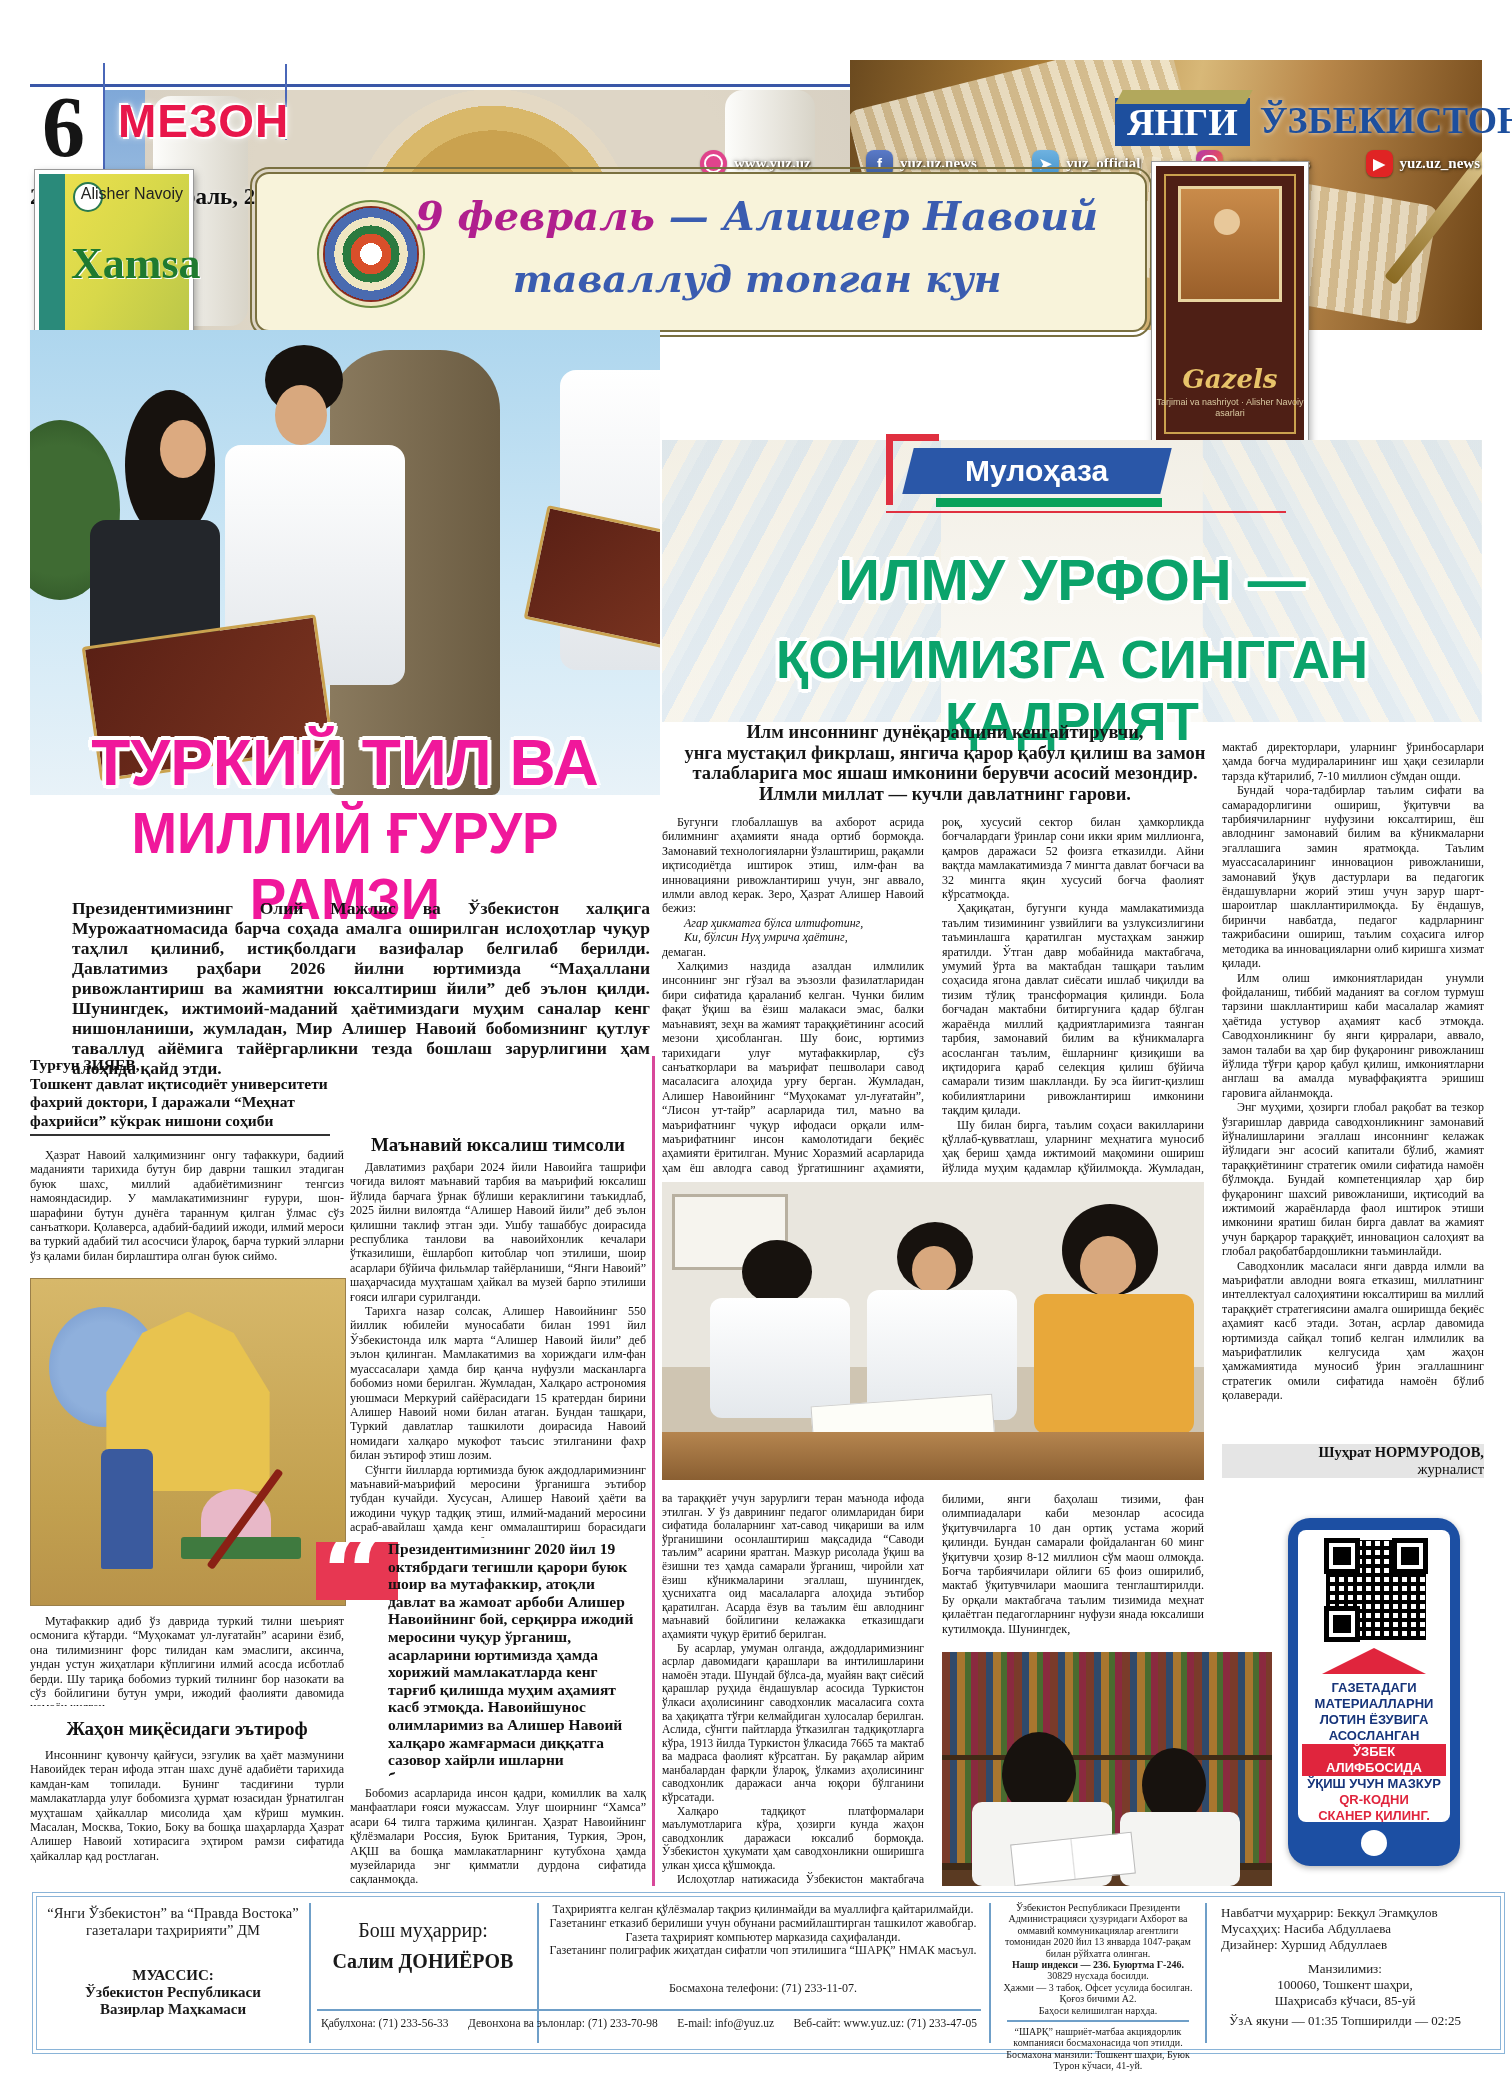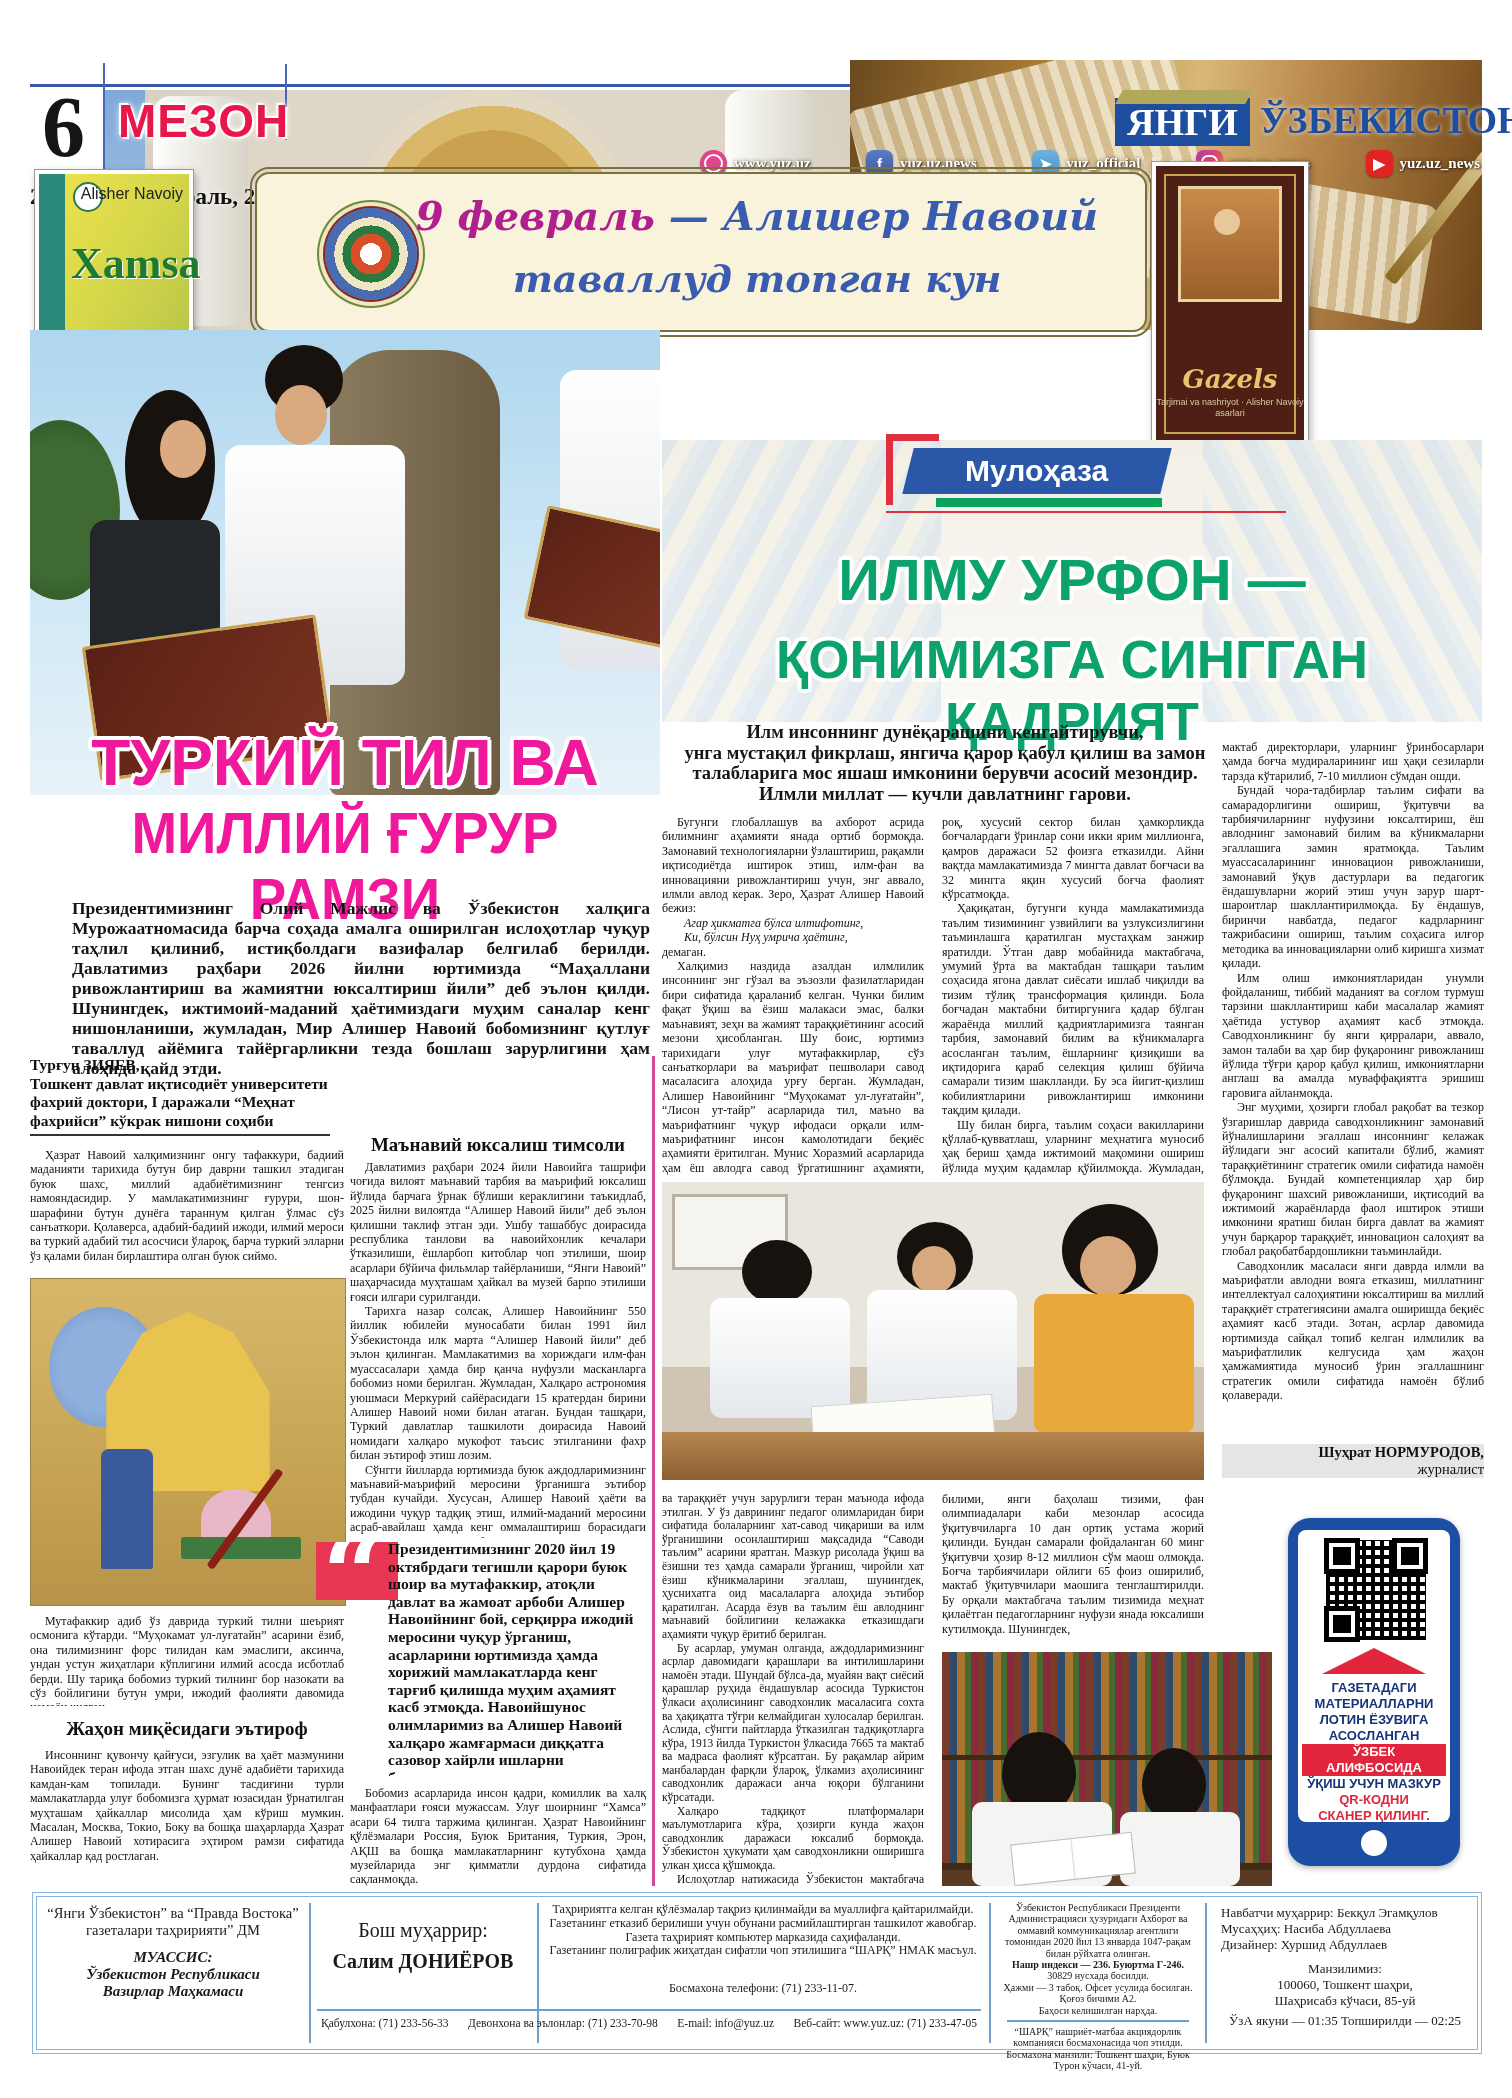--- a/index.html
+++ b/index.html
@@ -381,29 +381,29 @@
         <div>АСОСЛАНГАН</div>
         <div class="hl">ЎЗБЕК АЛИФБОСИДА</div>
         <div>ЎҚИШ УЧУН МАЗКУР</div>
         <div class="red">QR-КОДНИ</div>
         <div class="red">СКАНЕР ҚИЛИНГ.</div>
       </div>
     </div>
     <div class="home"></div>
   </div>
 
-  <div class="abs" id="footer-box" style="left:36px;top:1896px;width:1440px;height:152px;">
+  <div class="abs" id="footer-box" style="left:36px;top:1896px;width:1440px;height:152px;padding-left:23px;">
     <div class="fdiv" style="left:272px;"></div>
     <div class="fdiv" style="left:500px;"></div>
     <div class="fdiv" style="left:952px;"></div>
     <div class="fdiv" style="left:1168px;"></div>
 
     <div class="fs fcenter" style="left:8px;top:8px;width:256px;font-size:14.5px;line-height:17px;">
       <div>“Янги Ўзбекистон” ва “Правда Востока” газеталари таҳририяти” ДМ</div>
-      <div style="margin-top:10px;font-weight:bold;font-size:15px;font-style:italic;">
+      <div style="margin-top:28px;font-weight:bold;font-size:15px;">
         <div>МУАССИС:</div>
         <div>Ўзбекистон Республикаси</div>
         <div>Вазирлар Маҳкамаси</div>
       </div>
     </div>
 
     <div class="fs fcenter" style="left:284px;top:22px;width:204px;">
       <div style="font-size:20px;">Бош муҳаррир:</div>
       <div style="font-size:20px;font-weight:bold;margin-top:8px;">Салим ДОНИЁРОВ</div>
     </div>

